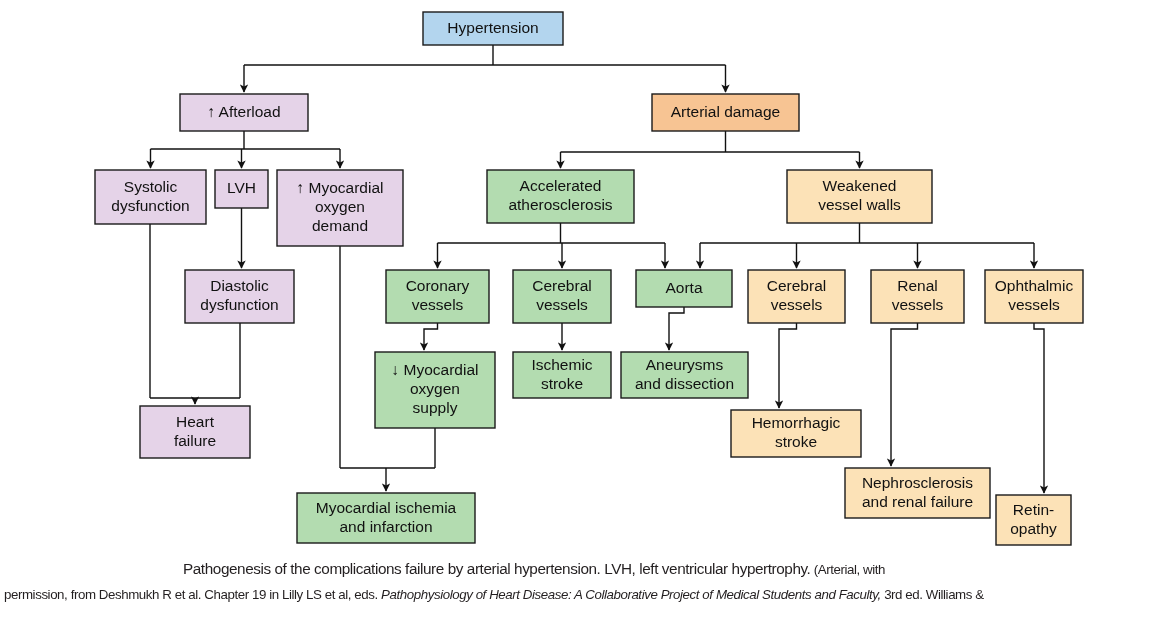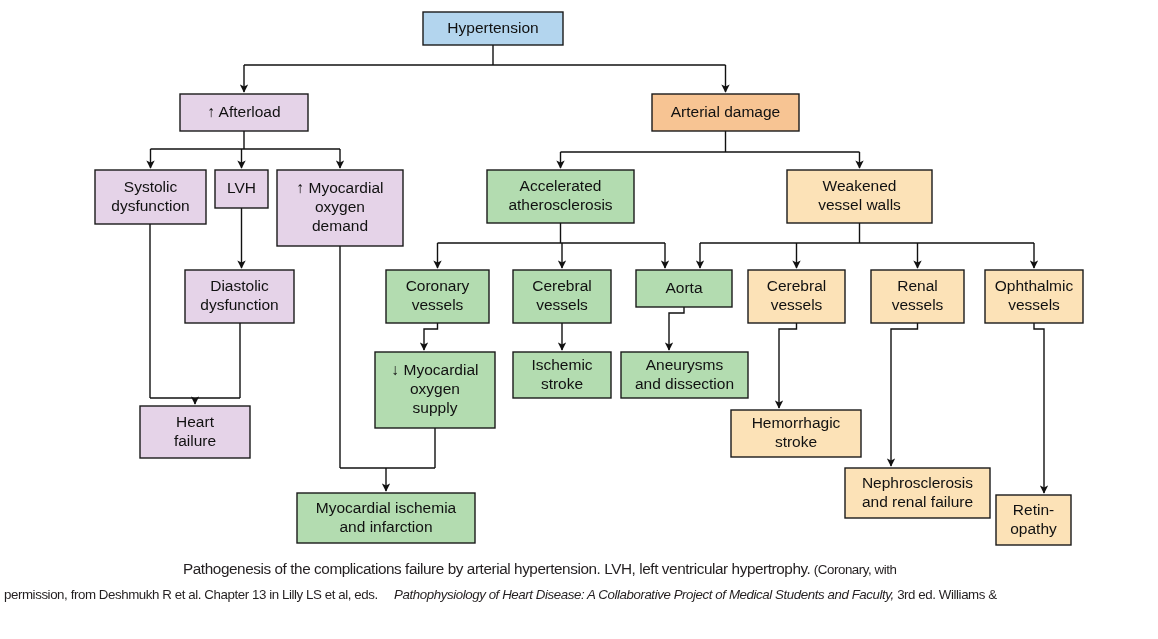--- a/index.html
+++ b/index.html
@@ -54,21 +54,21 @@
     text-align: left;
     padding-left: 183px;
     white-space: nowrap;
   }
   .caption-rest {
     text-align: left;
     padding-left: 4px;
   }
   .cap-main { font-size: 15.3px; }
   .cap-small { font-size: 13.3px; }
-  .cap-italic { font-style: italic; font-size: 13.3px; margin-left: 13px; }
+  .cap-italic { font-style: italic; font-size: 13.3px; }
 </style>
 </head>
 <body>
 
 <div id="figure">
 
   <svg id="flow-svg" width="1158" height="556" viewBox="0 0 1158 556">
     <defs>
       <marker id="arrowhead" viewBox="0 0 10 10" refX="9" refY="5" markerWidth="6" markerHeight="6" orient="auto-start-reverse">
         <path d="M 0 0 L 10 5 L 0 10 L 2.6 5 z" fill="#111111"></path>
@@ -207,20 +207,20 @@
         </g>
         <g>
           <rect x="996" y="495" width="75" height="50" fill="#fce2b7" class="node-rect"></rect>
           <text x="1033.5" y="510.5" class="node-label"><tspan x="1033.5" dy="0">Retin-</tspan><tspan x="1033.5" dy="19">opathy</tspan></text>
         </g>
       </g>
   </svg>
 
   <div class="caption-block">
     <div class="caption-line1">
-      <span class="cap-main">Pathogenesis of the complications failure by arterial hypertension. LVH, left ventricular hypertrophy.</span><span class="cap-small"> (Coronary, with</span>
+      <span class="cap-main">Pathogenesis of the complications failure by arterial hypertension. LVH, left ventricular hypertrophy.</span><span class="cap-small"> (Arterial, with</span>
     </div>
     <div class="caption-rest">
-      <span class="cap-small">permission, from Deshmukh R et al. Chapter 13 in Lilly LS et al, eds. </span><span class="cap-italic">Pathophysiology of Heart Disease: A Collaborative Project of Medical Students and Faculty,</span><span class="cap-small"> 3rd ed. Williams &amp;</span>
+      <span class="cap-small">permission, from Deshmukh R et al. Chapter 19 in Lilly LS et al, eds. </span><span class="cap-italic">Pathophysiology of Heart Disease: A Collaborative Project of Medical Students and Faculty,</span><span class="cap-small"> 3rd ed. Williams &amp;</span>
     </div>
   </div>
 
 </div>
 
 </body></html>

